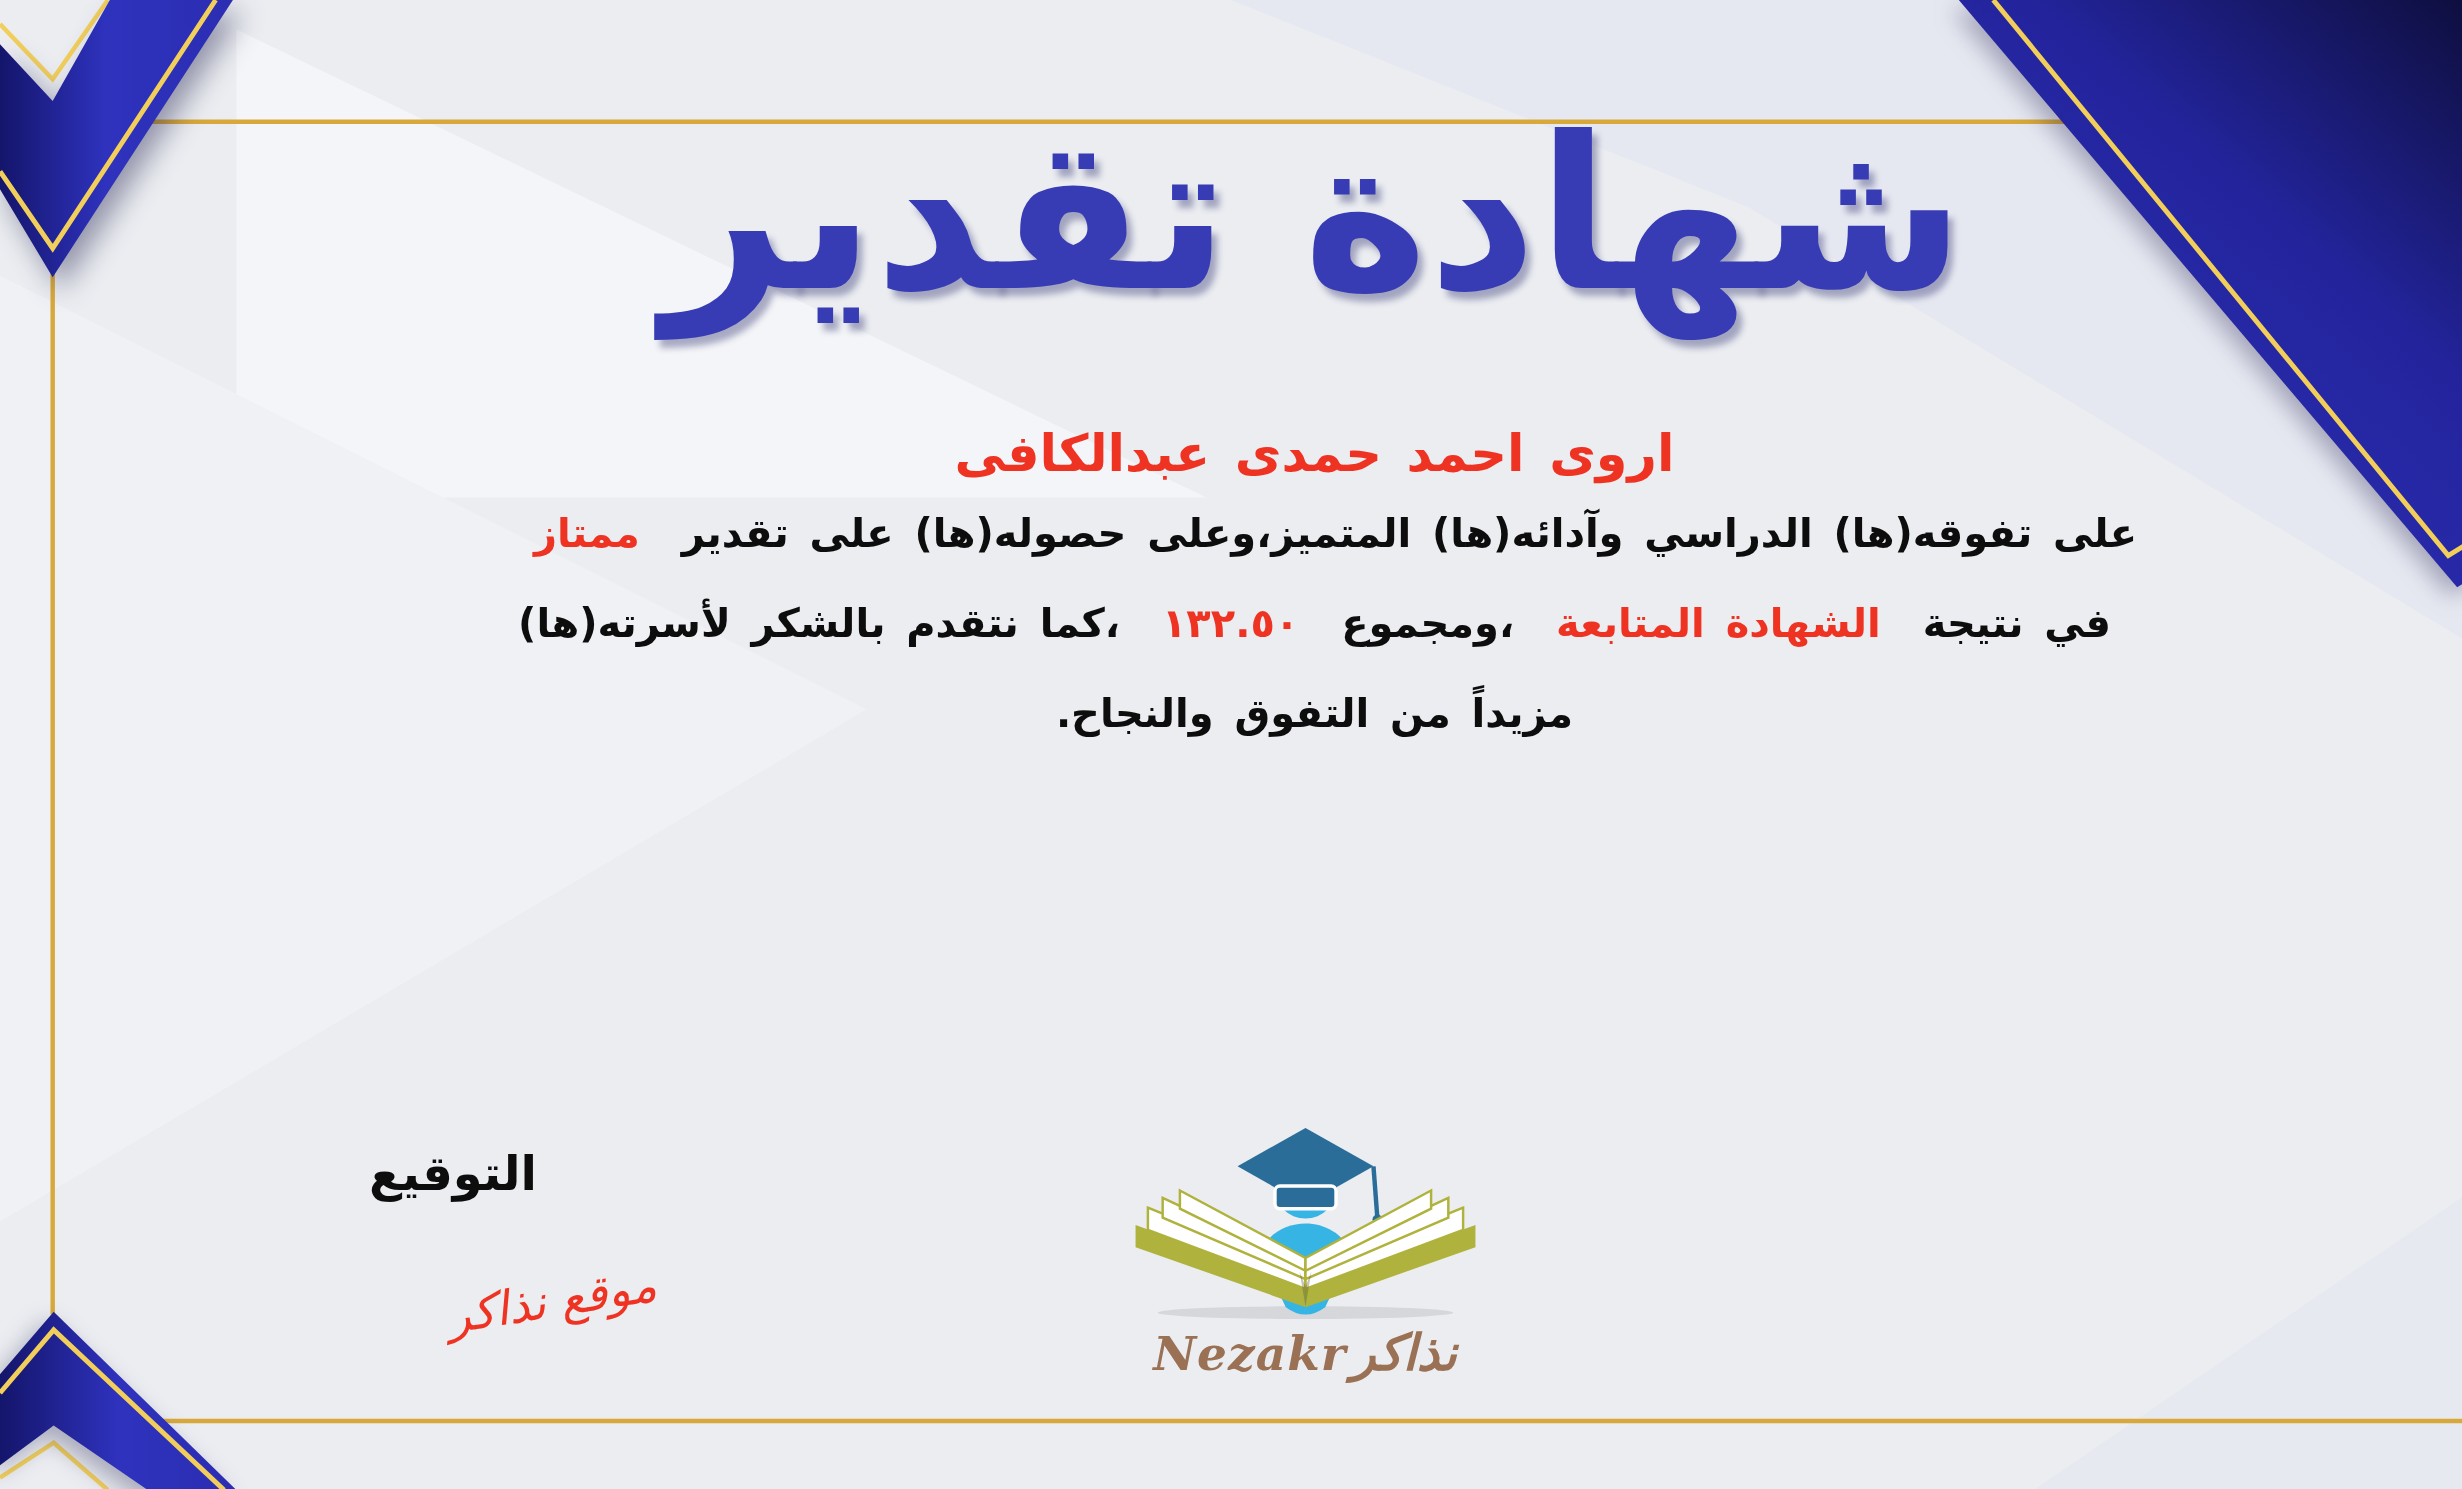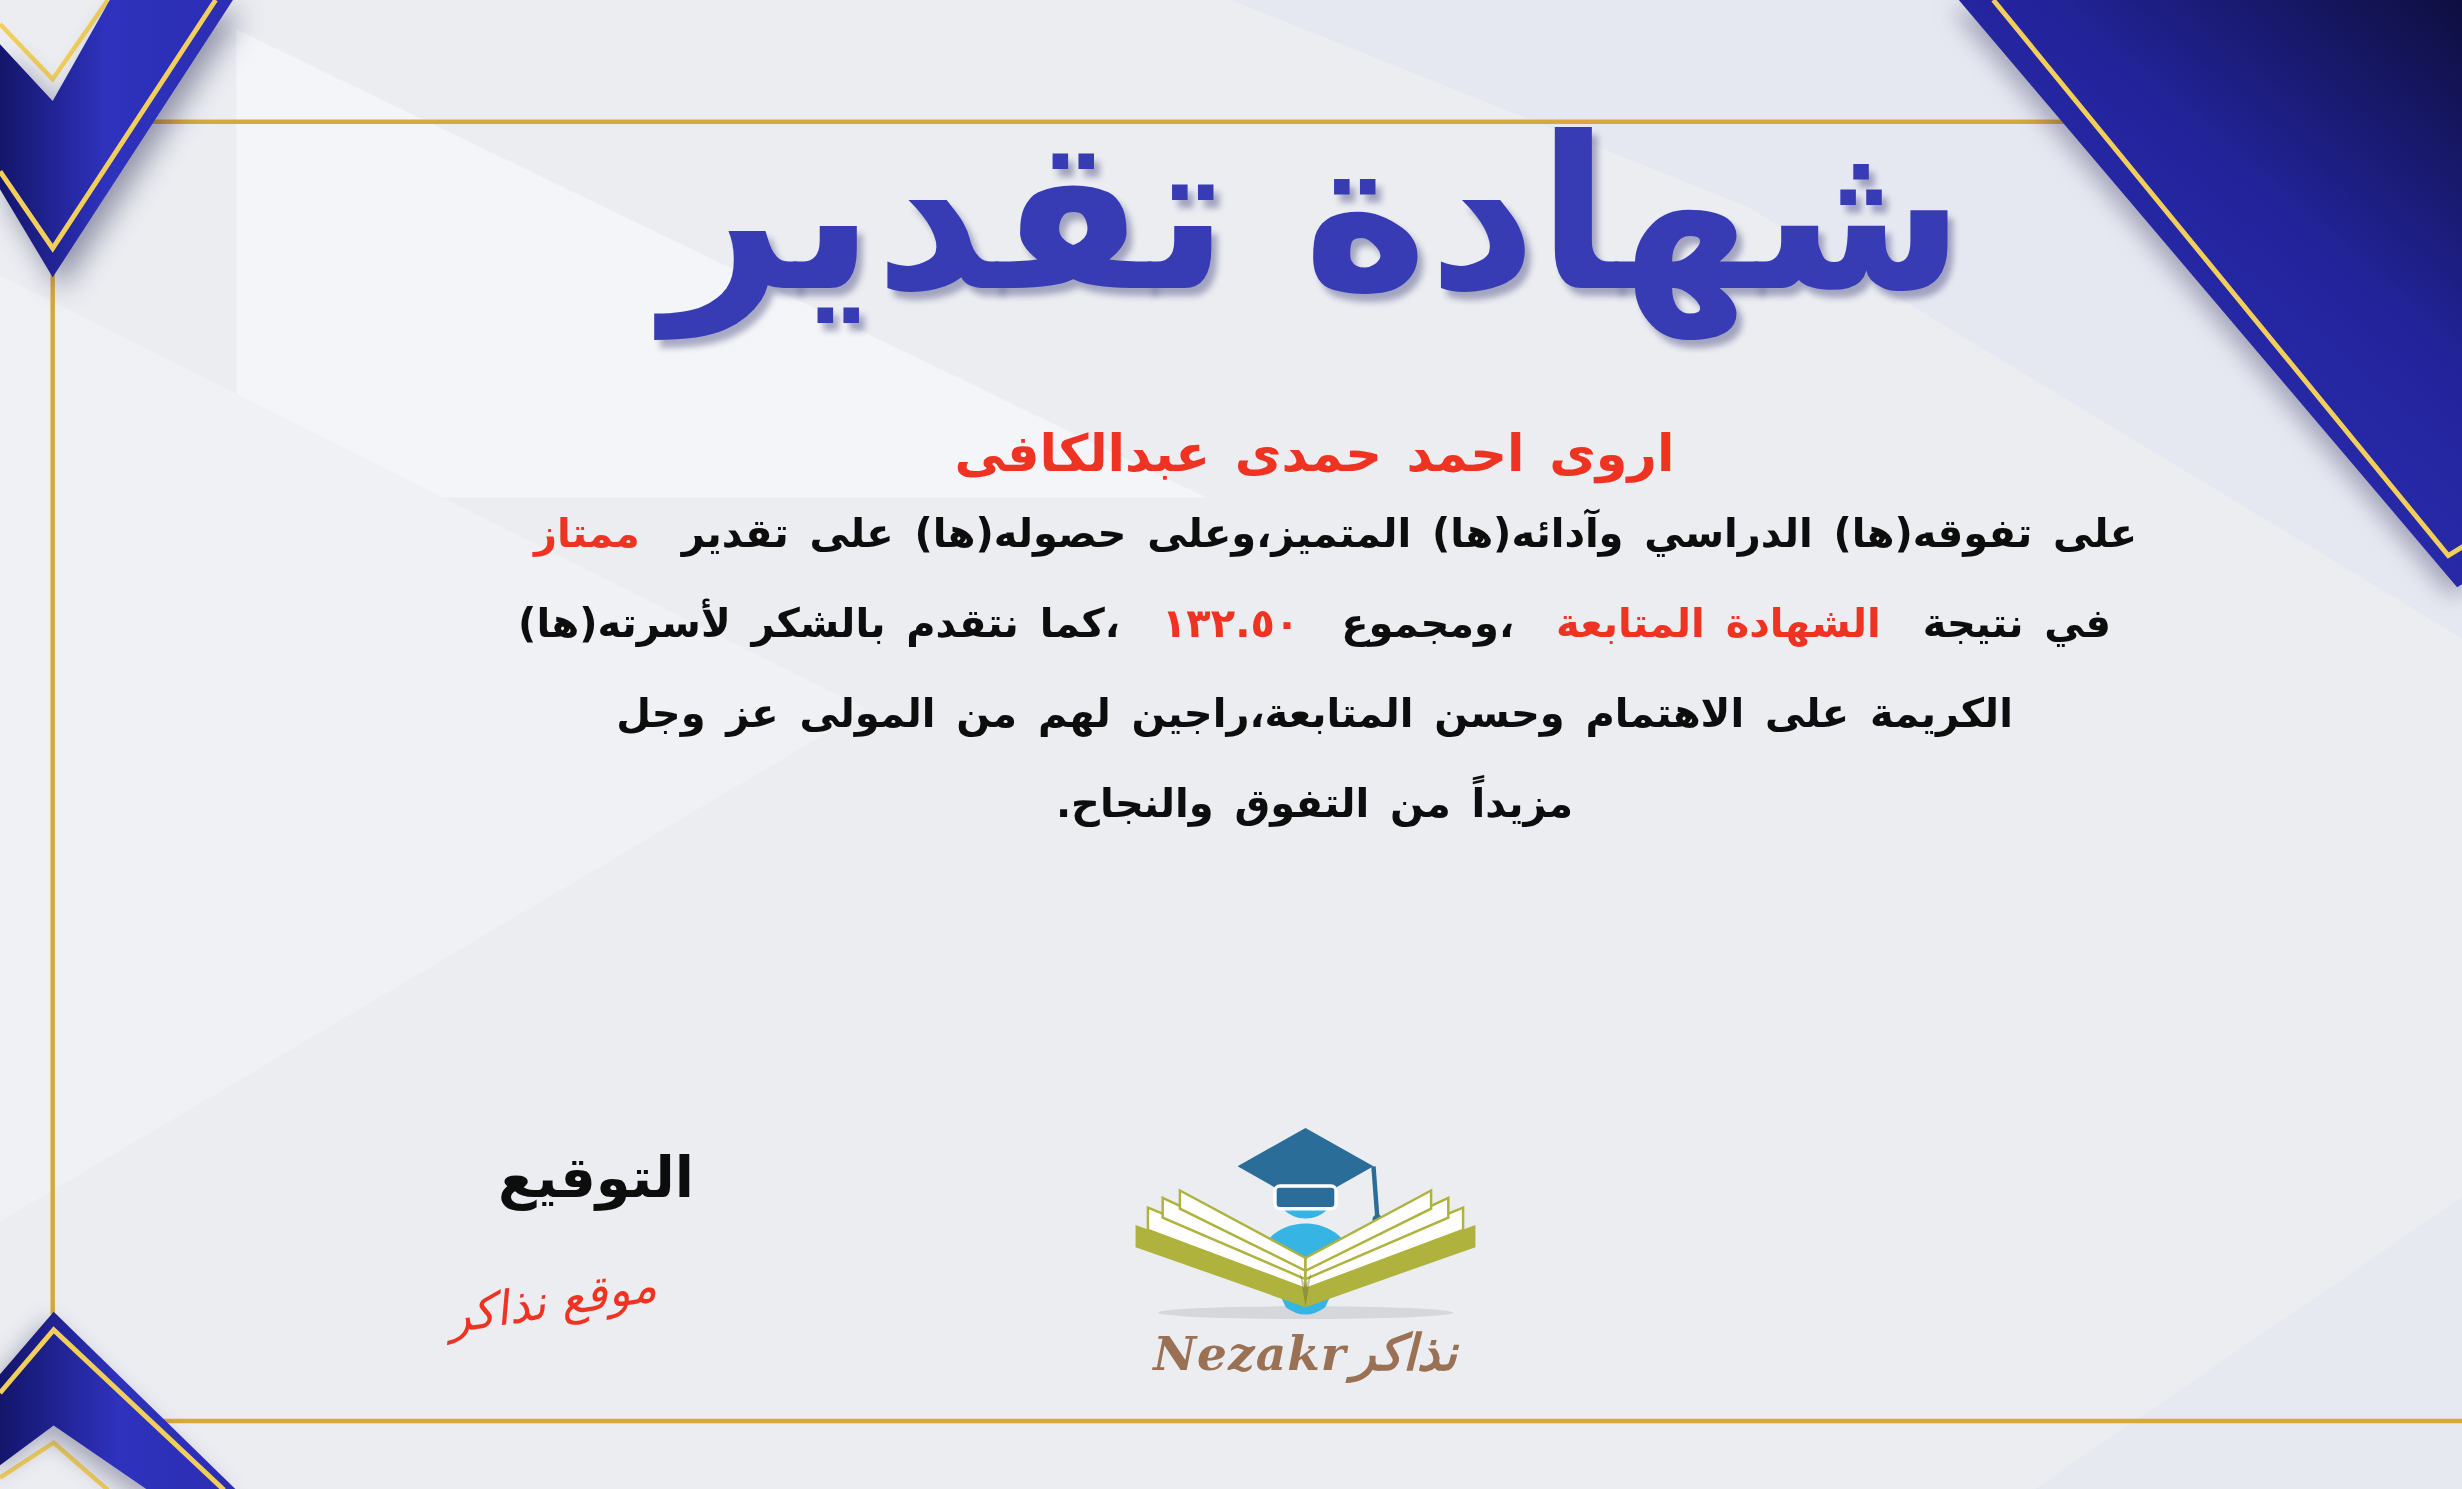--- a/index.html
+++ b/index.html
@@ -33,22 +33,22 @@
     position:absolute; top:425px; left:172px; width:2285px;
     direction:rtl; text-align:center; color:var(--ink); font-weight:bold;
   }
   .line{font-size:40px; line-height:1.12; margin:0 0 45px; word-spacing:6.9px;}
   .line.intro{font-size:50px; margin-bottom:58px;}
   .line.name{font-size:51px; color:var(--red); margin-bottom:29px;}
   .red-field{color:var(--red); margin:0 42px;}
   .num{direction:ltr; unicode-bidi:embed;}
 
   .signature-label{
-    position:absolute; left:369px; top:1145px; width:325px; text-align:right;
-    direction:rtl; font-size:56px; font-weight:bold; color:var(--ink);
+    position:absolute; left:369px; top:1145px; width:325px; text-align:left;
+    direction:rtl; font-size:48px; font-weight:bold; color:var(--ink);
   }
   .signature-script{
     position:absolute; left:411px; top:1273px; width:281px; text-align:center;
     direction:rtl; font-size:47px; font-style:italic; color:var(--red);
     transform:rotate(-9deg);
   }
 
   .logo{position:absolute; left:1128px; top:1124px; width:355px;}
   .logo svg{display:block; width:355px; height:197px;}
   .wordmark{
@@ -117,21 +117,20 @@
       <polyline class="navy-inset" points="5337,1106 5072,1294 5337,1500"></polyline>
     </g>
   </svg>
 
   <h1 class="title">شهادة تقدير</h1>
 
   <div class="body-text">
     <p class="line name">اروى احمد حمدى عبدالكافى</p>
     <p class="line"><span>على تفوقه(ها) الدراسي وآدائه(ها) المتميز،وعلى حصوله(ها) على تقدير</span><span class="red-field">ممتاز</span></p>
     <p class="line"><span>في نتيجة</span><span class="red-field">الشهادة المتابعة</span><span>،ومجموع</span><span class="red-field num">١٣٢.٥٠</span><span>،كما نتقدم بالشكر لأسرته(ها)</span></p>
-    <p class="line">الكريمة على الاهتمام وحسن المتابعة،راجين لهم من المولى عز وجل</p>
     <p class="line">مزيداً من التفوق والنجاح.</p>
   </div>
 
   <div class="signature-label">التوقيع</div>
   <div class="signature-script">موقع نذاكر</div>
 
   <div class="logo">
     <svg viewBox="0 0 720 400">
       <ellipse cx="360" cy="383" rx="300" ry="13" fill="rgba(0,0,0,0.09)"></ellipse>
 

